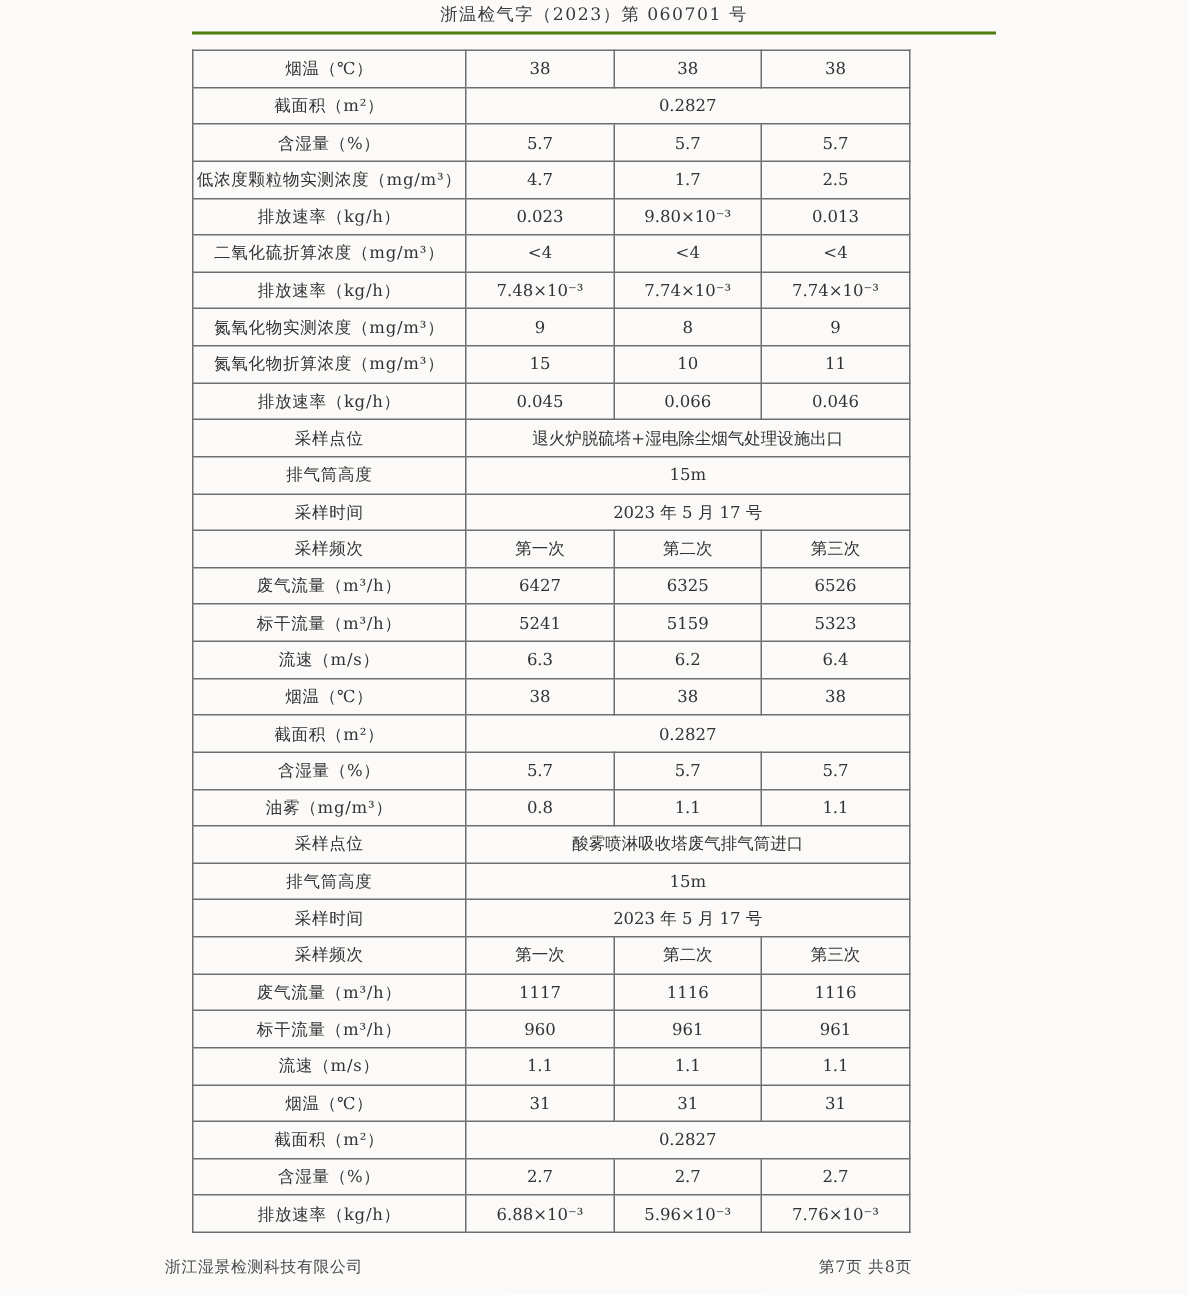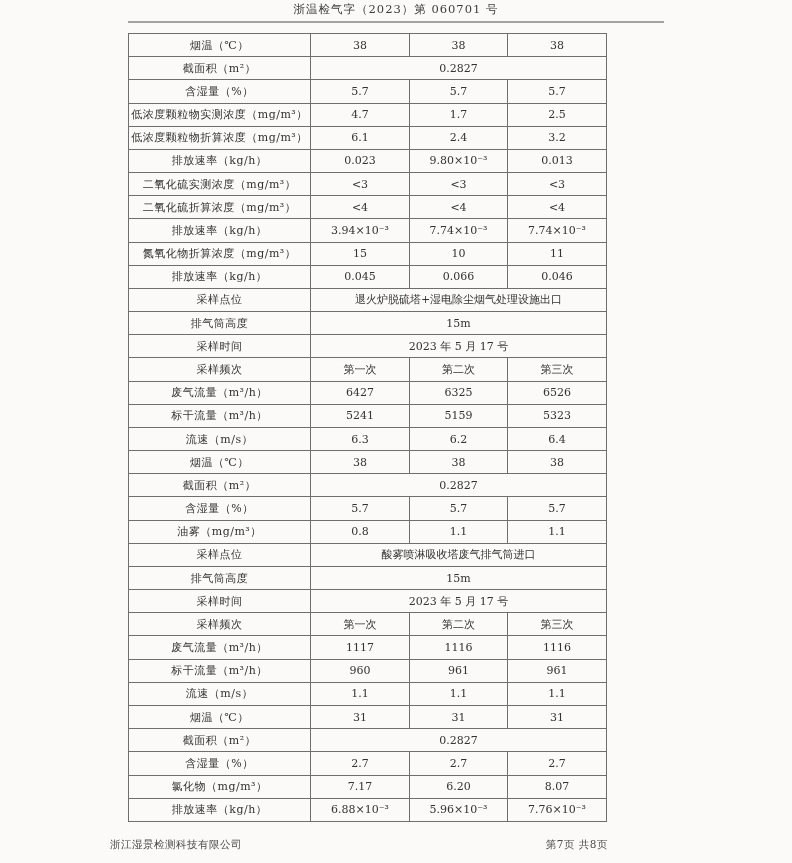--- a/index.html
+++ b/index.html
@@ -11,21 +11,21 @@
     overflow:hidden;
   }
   .page{
     position:absolute;left:0;top:0;width:792px;height:863px;
     background:#fbfaf8;
   }
   .doc-header{
     position:absolute;left:128px;top:2px;width:536px;
     text-align:center;
     padding-bottom:4px;
-    border-bottom:2px solid #a3a3a3;
+    border-bottom:2px solid #4d7c0f;
   }
   .doc-number{
     font-size:11.5px;color:#3b3b3b;letter-spacing:1px;
   }
   table.data-table{
     position:absolute;left:128px;top:33px;
     width:478px;height:789px;
     border-collapse:collapse;table-layout:fixed;
     background:#fbfaf8;
   }
@@ -77,48 +77,42 @@
           <td>5.7</td>
           <td>5.7</td>
         </tr>
         <tr>
           <td class="row-label">低浓度颗粒物实测浓度（mg/m³）</td>
           <td>4.7</td>
           <td>1.7</td>
           <td>2.5</td>
         </tr>
         <tr>
-          <td class="row-label">低浓度颗粒物折算浓度（mg/m³）</td>
-          <td>6.1</td>
-          <td>2.4</td>
-          <td>3.2</td>
-        </tr>
-        <tr>
           <td class="row-label">排放速率（kg/h）</td>
           <td>0.023</td>
           <td>9.80×10⁻³</td>
           <td>0.013</td>
-        </tr>
-        <tr>
-          <td class="row-label">二氧化硫实测浓度（mg/m³）</td>
-          <td>&lt;3</td>
-          <td>&lt;3</td>
-          <td>&lt;3</td>
         </tr>
         <tr>
           <td class="row-label">二氧化硫折算浓度（mg/m³）</td>
           <td>&lt;4</td>
           <td>&lt;4</td>
           <td>&lt;4</td>
         </tr>
         <tr>
           <td class="row-label">排放速率（kg/h）</td>
-          <td>3.94×10⁻³</td>
+          <td>7.48×10⁻³</td>
           <td>7.74×10⁻³</td>
           <td>7.74×10⁻³</td>
+        </tr>
+        <tr>
+          <td class="row-label">氮氧化物实测浓度（mg/m³）</td>
+          <td>9</td>
+          <td>8</td>
+          <td>9</td>
         </tr>
         <tr>
           <td class="row-label">氮氧化物折算浓度（mg/m³）</td>
           <td>15</td>
           <td>10</td>
           <td>11</td>
         </tr>
         <tr>
           <td class="row-label">排放速率（kg/h）</td>
           <td>0.045</td>
@@ -229,26 +223,20 @@
           <td class="row-label">截面积（m²）</td>
           <td colspan="3">0.2827</td>
         </tr>
         <tr>
           <td class="row-label">含湿量（%）</td>
           <td>2.7</td>
           <td>2.7</td>
           <td>2.7</td>
         </tr>
         <tr>
-          <td class="row-label">氯化物（mg/m³）</td>
-          <td>7.17</td>
-          <td>6.20</td>
-          <td>8.07</td>
-        </tr>
-        <tr>
           <td class="row-label">排放速率（kg/h）</td>
           <td>6.88×10⁻³</td>
           <td>5.96×10⁻³</td>
           <td>7.76×10⁻³</td>
         </tr>
       </tbody>
   </table>
 
   <div class="doc-footer">
     <span>浙江湿景检测科技有限公司</span>

